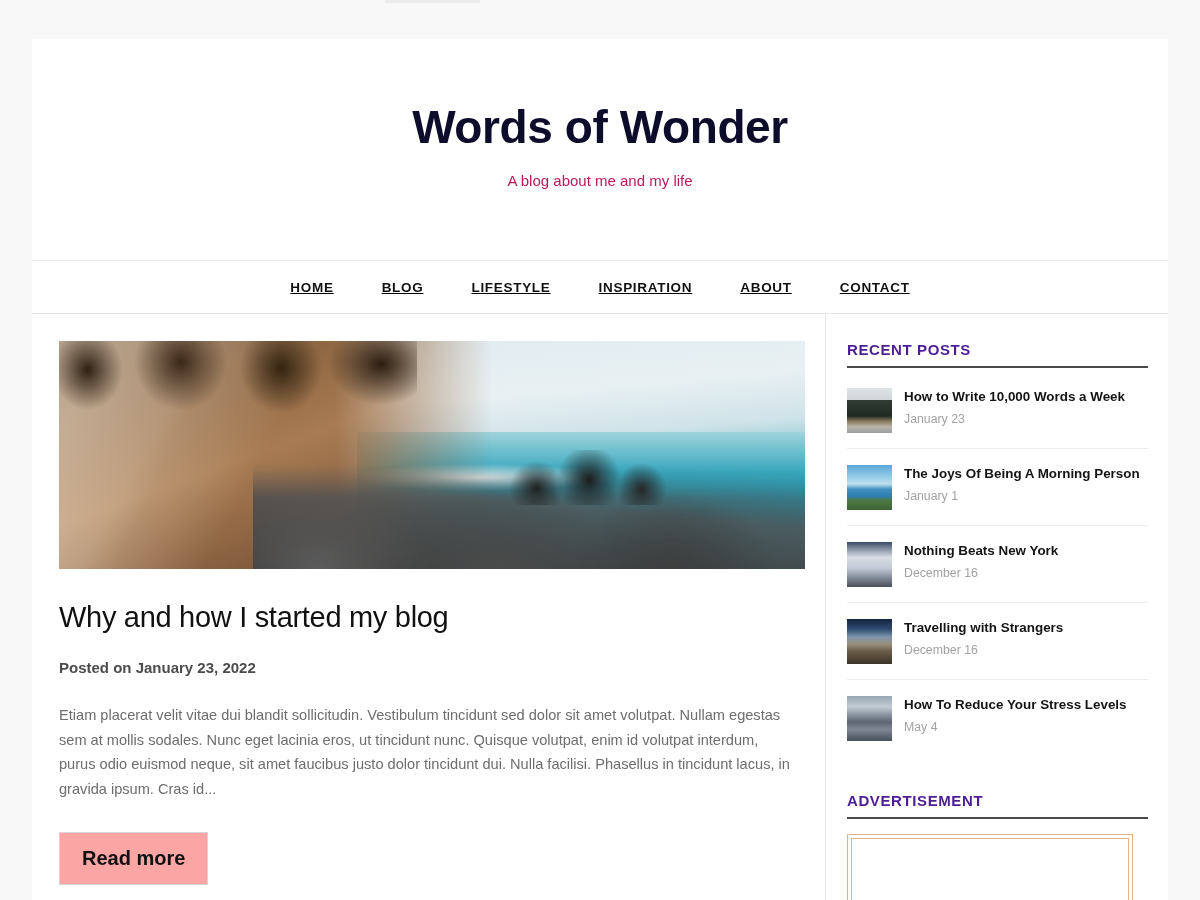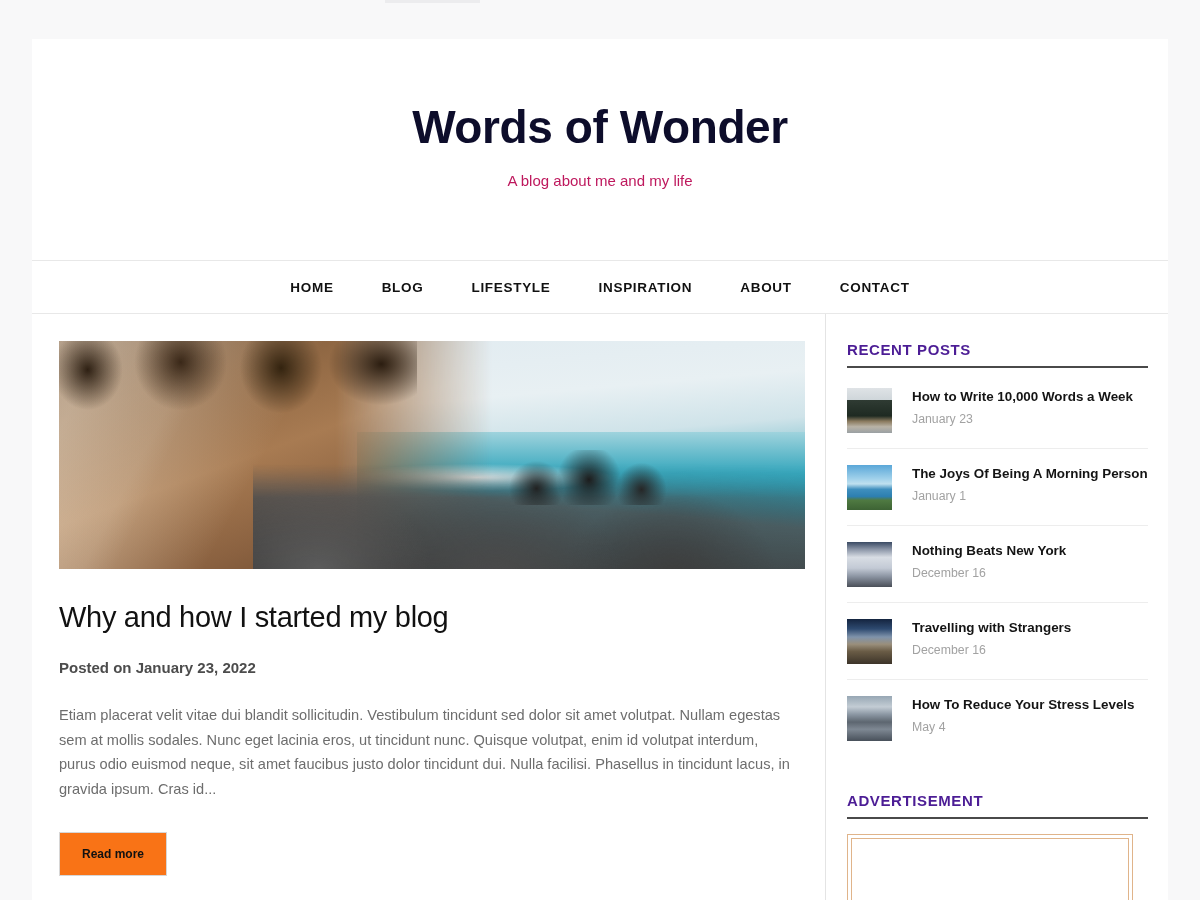--- a/index.html
+++ b/index.html
@@ -38,20 +38,21 @@
   #site-tagline {
     margin-top:18px; font-size:15px; color:#be185d;
   }
 
   
   #site-nav {
     height:53px;
     display:flex; align-items:center; justify-content:center;
     gap:0px;
     border-bottom:1px solid #e8e8e8;
+    text-decoration:underline;
   }
   .nav-item {
     font-size:13.5px; font-weight:700; letter-spacing:0.7px;
     color:#111; text-transform:uppercase;
     padding:0 24px; cursor:pointer; white-space:nowrap;
   }
 
   
   #content-wrap { display:flex; height:595px; }
   #main-col { width:793px; padding:27px 0 0 27px; }
@@ -118,33 +119,33 @@
   }
   #article-meta {
     margin-top:25px; font-size:15px; font-weight:700; color:#4c4c4c;
   }
   #article-excerpt {
     margin-top:27px; width:738px;
     font-size:14.6px; line-height:1.68; color:#6d6d6d;
   }
   #read-more-btn {
     margin-top:31px; display:inline-block;
-    padding:14px 22px; border:1px solid #d6d6d6; background:#f97316;
-    font-size:12px; font-weight:700; color:#111; cursor:pointer;
+    padding:14px 22px; border:1px solid #d6d6d6; background:#fca5a5;
+    font-size:20px; font-weight:700; color:#111; cursor:pointer;
   }
 
   
   .widget-title {
     font-size:15px; font-weight:700; letter-spacing:0.6px;
     color:#4c1d95; text-transform:uppercase;
     padding-bottom:8px; border-bottom:2px solid #4a4a4a;
   }
   #recent-posts-list { margin-top:4px; }
   .recent-post {
-    display:flex; align-items:flex-start; gap:20px;
+    display:flex; align-items:flex-start; gap:12px;
     padding:16px 0 15px 0;
     border-bottom:1px solid #ededed; cursor:pointer;
   }
   .recent-post:last-child { border-bottom:none; }
   .rp-thumb { width:45px; height:45px; flex:none; }
   .rp-text { padding-top:1px; }
   .rp-title {
     font-size:13.4px; font-weight:700; color:#141414; line-height:1.25;
   }
   .rp-date { margin-top:6px; font-size:12.3px; color:#a2a2a2; }

